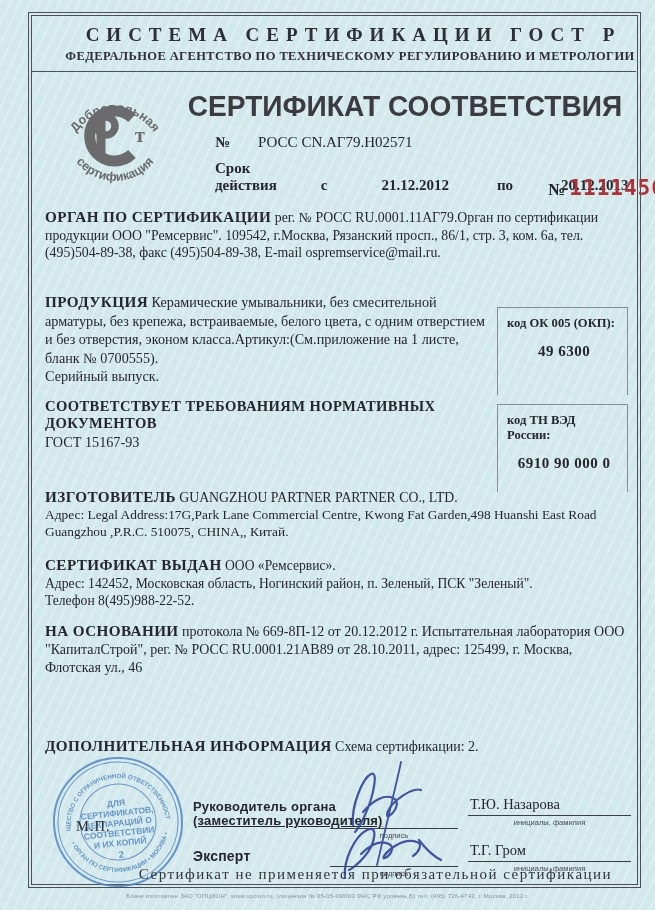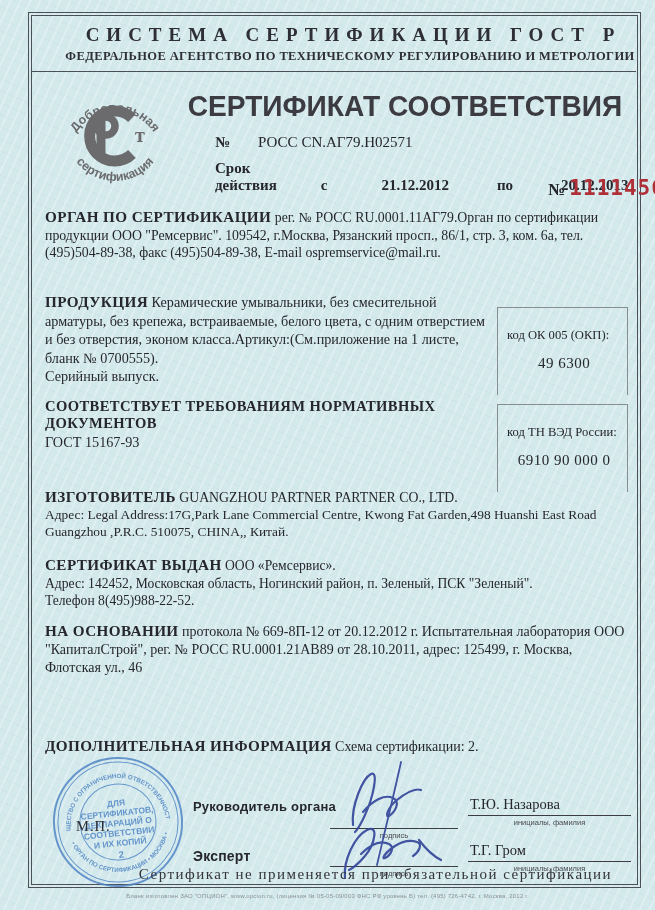--- a/index.html
+++ b/index.html
@@ -36,21 +36,21 @@
   .v-from { margin-left:30px; } .v-po { margin-left:40px; } .v-to { margin-left:34px; }
 
   .blank-no { left:548px; top:176px; font-size:17px; font-weight:bold; white-space:nowrap; }
   .blank-no .digits { font-family:"DejaVu Sans Mono", monospace; font-size:21px;
     letter-spacing:1px; font-weight:bold; }
 
   .block { line-height:17.5px; font-size:13.8px; }
   .lbl { font-weight:bold; font-size:15.2px; letter-spacing:.4px; }
 
   .code-box { width:131px; height:88px; border:1px solid #878d93; border-bottom:none;
-    padding:20px 6px 0 9px; box-sizing:border-box; font-size:12.6px; }
+    padding:8px 6px 0 9px; box-sizing:border-box; font-size:12.6px;font-weight:bold; }
   .code-box .val { text-align:center; margin-top:12px; font-size:15px; letter-spacing:.5px; }
 
   .sig-label { font-family:"Liberation Sans", sans-serif; font-weight:bold; font-size:13px;
     line-height:14px; letter-spacing:.2px; }
   .u { text-decoration:underline; }
   .sig-line { border-bottom:1px solid #3c3c44; height:0; }
   .caption { font-size:7.5px; color:#4a4a52; text-align:center;
     font-family:"Liberation Sans", sans-serif; }
   .name { font-size:14.5px; }
 
@@ -185,20 +185,21 @@
       <text x="72" y="86" font-size="8.5" text-anchor="middle">СООТВЕТСТВИИ</text>
       <text x="72" y="96" font-size="8.5" text-anchor="middle">И ИХ КОПИЙ</text>
       <text x="72" y="108" font-size="9.5" text-anchor="middle">2</text>
     </g>
   </svg>
 
   <div class="abs mp">М.П.</div>
 
   <div class="abs sig-label" style="left:193px; top:800px;">
     <div>Руководитель органа</div>
+    <div class="u">(заместитель руководителя)</div>
   </div>
   <div class="abs sig-label" style="left:193px; top:849px; font-size:14px;">Эксперт</div>
 
   <div class="abs sig-line" style="left:330px; top:828px; width:128px;"></div>
   <div class="abs caption" style="left:330px; top:831px; width:128px;">подпись</div>
 
   <div class="abs sig-line" style="left:330px; top:866px; width:128px;"></div>
   <div class="abs caption" style="left:330px; top:869px; width:128px;">подпись</div>
 
   <div class="abs name" style="left:470px; top:796px;">Т.Ю. Назарова</div>

